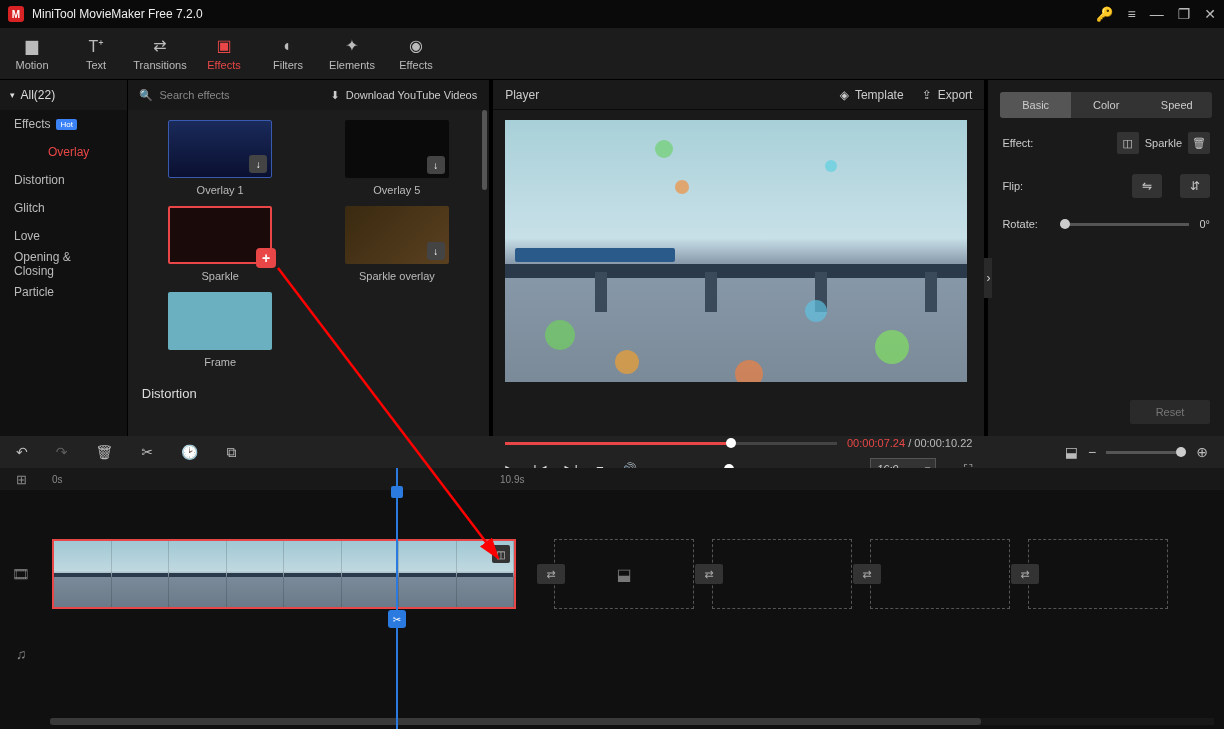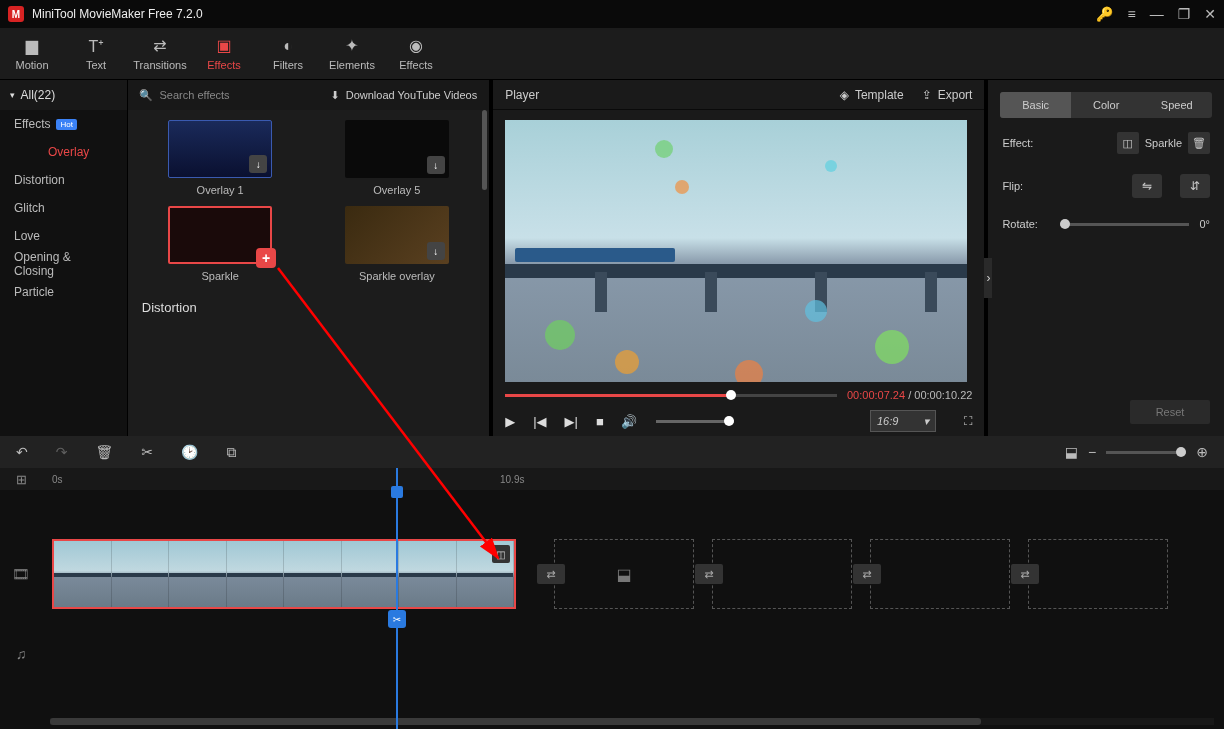--- a/index.html
+++ b/index.html
@@ -44,21 +44,21 @@
 .player-head .lbl { color: #ccc; font-size: 12px; }
 .player-head .right-btns { margin-left: auto; display: flex; gap: 18px; }
 .hbtn { display: flex; align-items: center; gap: 6px; color: #ccc; font-size: 12px; cursor: pointer; }
 .preview { flex: 1; padding: 10px 12px 0; }
 .preview-img { width: 462px; height: 262px; background: linear-gradient(180deg, #a8d0d8 0%, #c8e0e8 45%, #8899aa 55%, #7a8a98 100%); position: relative; overflow: hidden; }
 .preview-img .bridge { position: absolute; left: 0; right: 0; top: 55%; height: 14px; background: #2a3a4a; }
 .preview-img .train { position: absolute; left: 10px; top: 49%; width: 160px; height: 14px; background: #2a5a8a; border-radius: 2px; }
 .preview-img .pillar { position: absolute; top: 58%; width: 12px; height: 40px; background: #3a4a5a; }
 .preview-img .dot { position: absolute; border-radius: 50%; opacity: 0.7; }
 .player-controls { height: 54px; padding: 6px 12px; }
-.progress-bar { height: 14px; display: flex; align-items: center; }
+.progress-bar { height: 14px; display: flex; align-items: center; margin-top: 48px; }
 .pb-track { flex: 1; height: 3px; background: #444; position: relative; }
 .pb-fill { position: absolute; left: 0; top: 0; height: 3px; background: #e94747; width: 68%; }
 .pb-thumb { position: absolute; left: 68%; top: -4px; width: 10px; height: 10px; background: #fff; border-radius: 50%; transform: translateX(-50%); }
 .time-display { margin-left: 10px; font-size: 11px; }
 .time-display .cur { color: #e94747; }
 .time-display .sep, .time-display .tot { color: #bbb; }
 .pc-buttons { display: flex; align-items: center; gap: 18px; margin-top: 8px; }
 .pc-btn { color: #ddd; cursor: pointer; font-size: 13px; }
 .vol-slider { width: 78px; height: 3px; background: #666; position: relative; }
 .vol-slider .vt { position: absolute; right: 0; top: -4px; width: 10px; height: 10px; background: #fff; border-radius: 50%; }
@@ -212,20 +212,24 @@
           <div class="add-badge">+</div>
         </div>
         <div class="effect-name">Sparkle</div>
       </div>
       <div class="effect-card">
         <div class="effect-thumb gold">
           <div class="dl-badge">↓</div>
         </div>
         <div class="effect-name">Sparkle overlay</div>
       </div>
+      <div class="effect-card">
+        <div class="effect-thumb frame"></div>
+        <div class="effect-name">Frame</div>
+      </div>
     </div>
     <div class="section-title">Distortion</div>
     <div class="scroll-indicator"></div>
   </div>
 
   <div class="player-panel">
     <div class="player-head">
       <span class="lbl">Player</span>
       <div class="right-btns">
         <div class="hbtn">

